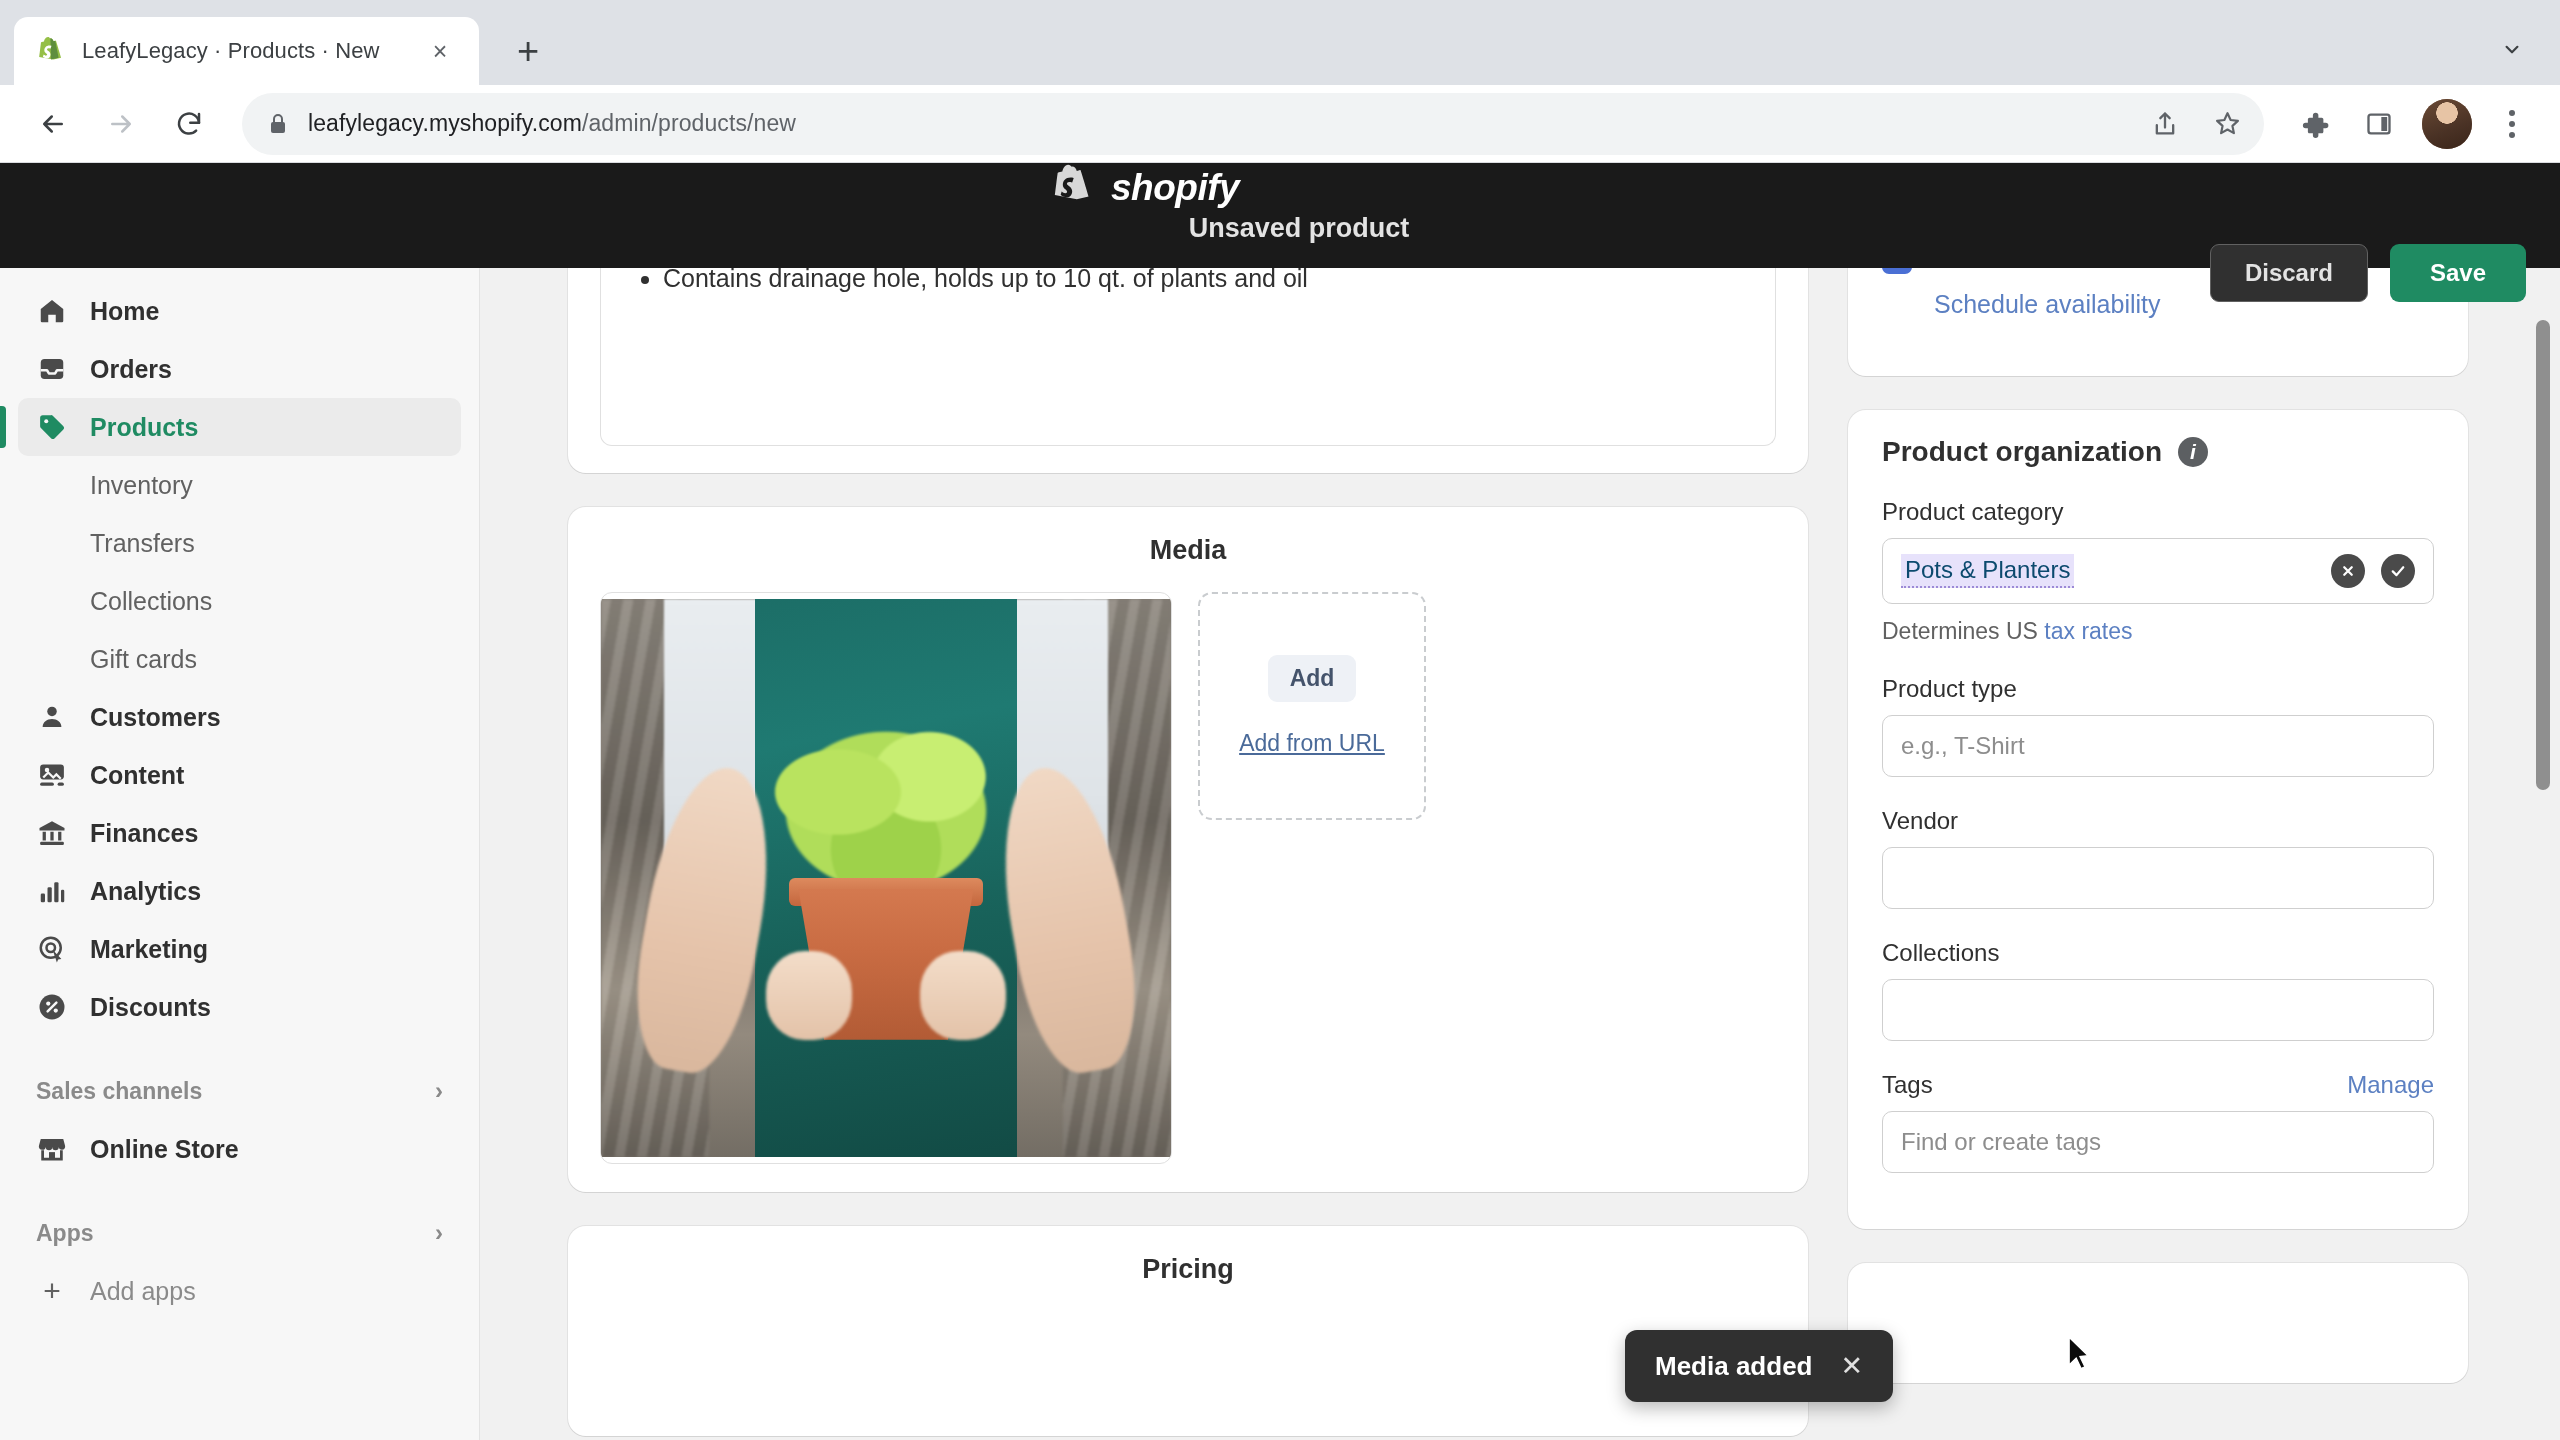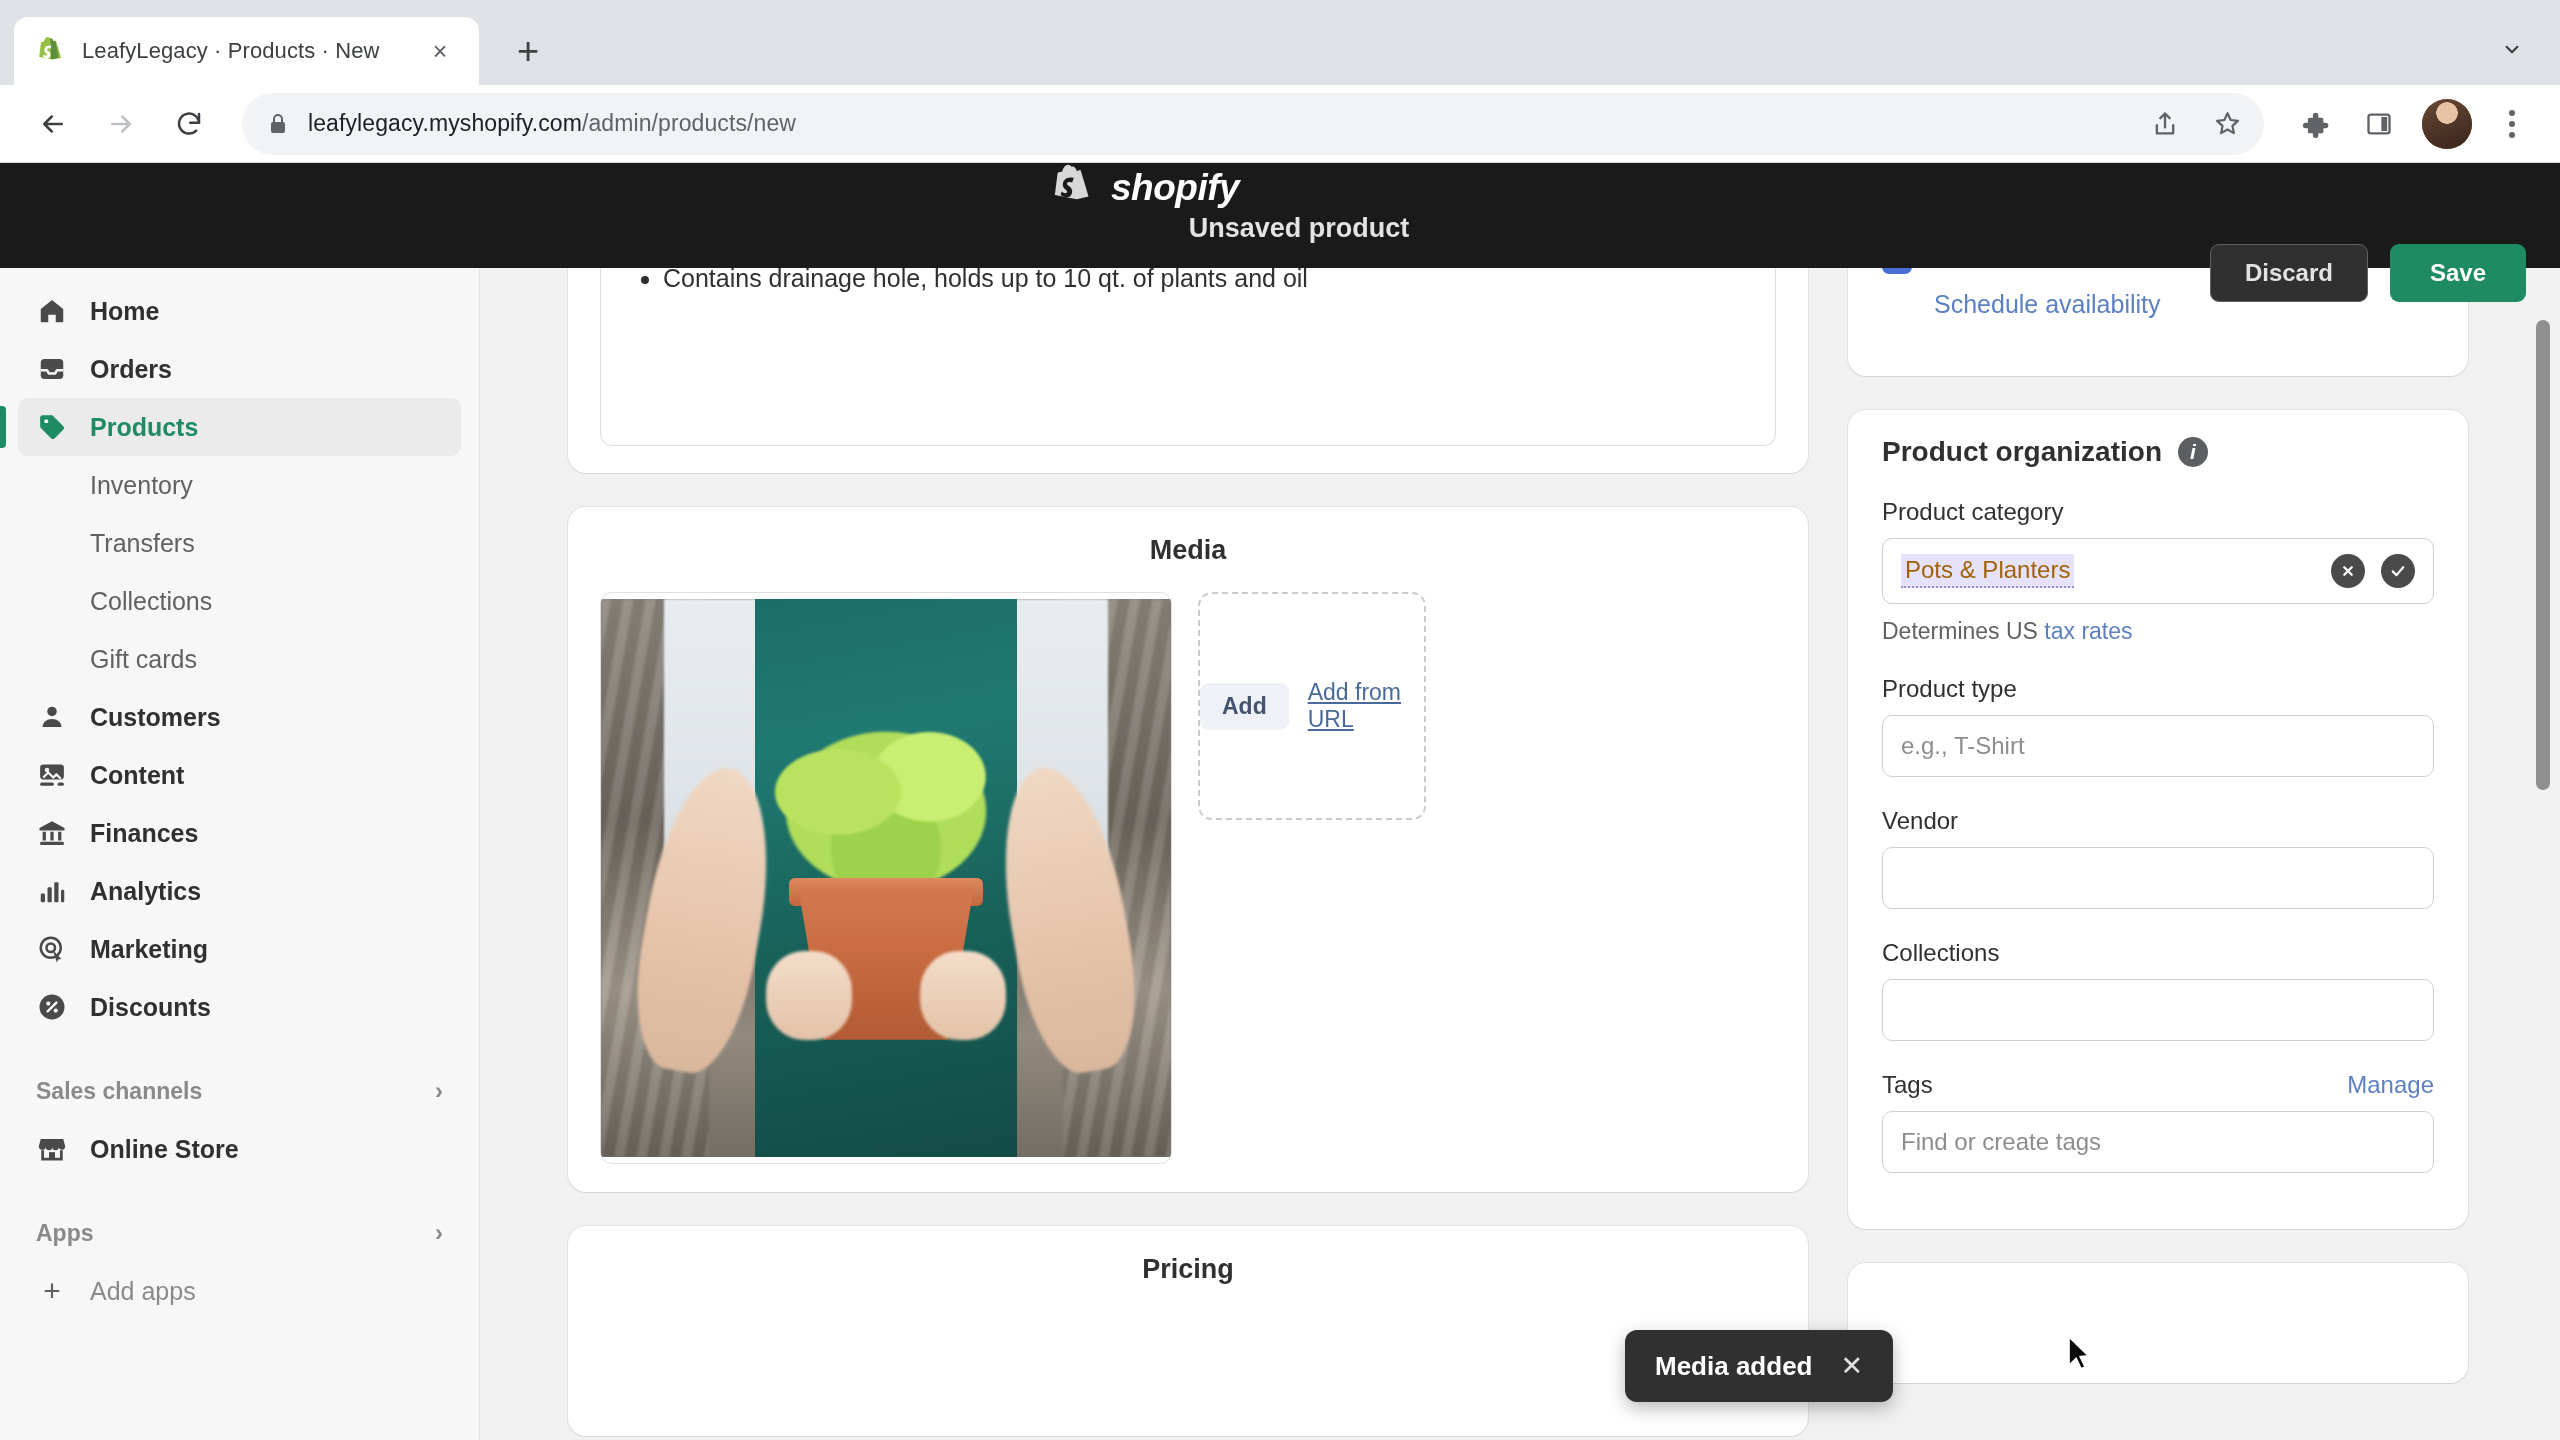--- a/index.html
+++ b/index.html
@@ -398,23 +398,23 @@
     border-radius: 45%;
     filter: blur(1.4px);
   }
   .photo .handL { left: 29%; }
   .photo .handR { right: 29%; }
 
   .dropzone {
     width: 228px; height: 228px;
     border: 2px dashed #c9cccf;
     border-radius: 14px;
-    display: flex; flex-direction: row;
+    display: flex; flex-direction: column;
     align-items: center; justify-content: center;
-    gap: 19px;
+    gap: 28px;
     background: #ffffff;
     cursor: pointer;
   }
   .btn-add {
     background: #eef1f6;
     color: #44536b;
     border: none;
     border-radius: 9px;
     font-size: 23px;
     font-weight: 600;
@@ -496,21 +496,21 @@
     height: 66px;
     border: 1px solid #cfcfcf;
     border-radius: 10px;
     background: #ffffff;
     display: flex;
     align-items: center;
     padding: 0 18px;
   }
   .combo-value {
     font-size: 24px;
-    color: #a16207;
+    color: #0c4a6e;
     background: #e7e2fb;
     border-bottom: 2px dotted #9c8ad6;
     padding: 2px 4px;
   }
   .combo-actions { margin-left: auto; display: flex; gap: 16px; align-items: center; }
   .circ-btn {
     width: 34px; height: 34px; border-radius: 50%;
     background: #4a4a4a; color: #fff;
     display: flex; align-items: center; justify-content: center;
     font-size: 20px; font-weight: 700; cursor: pointer;

